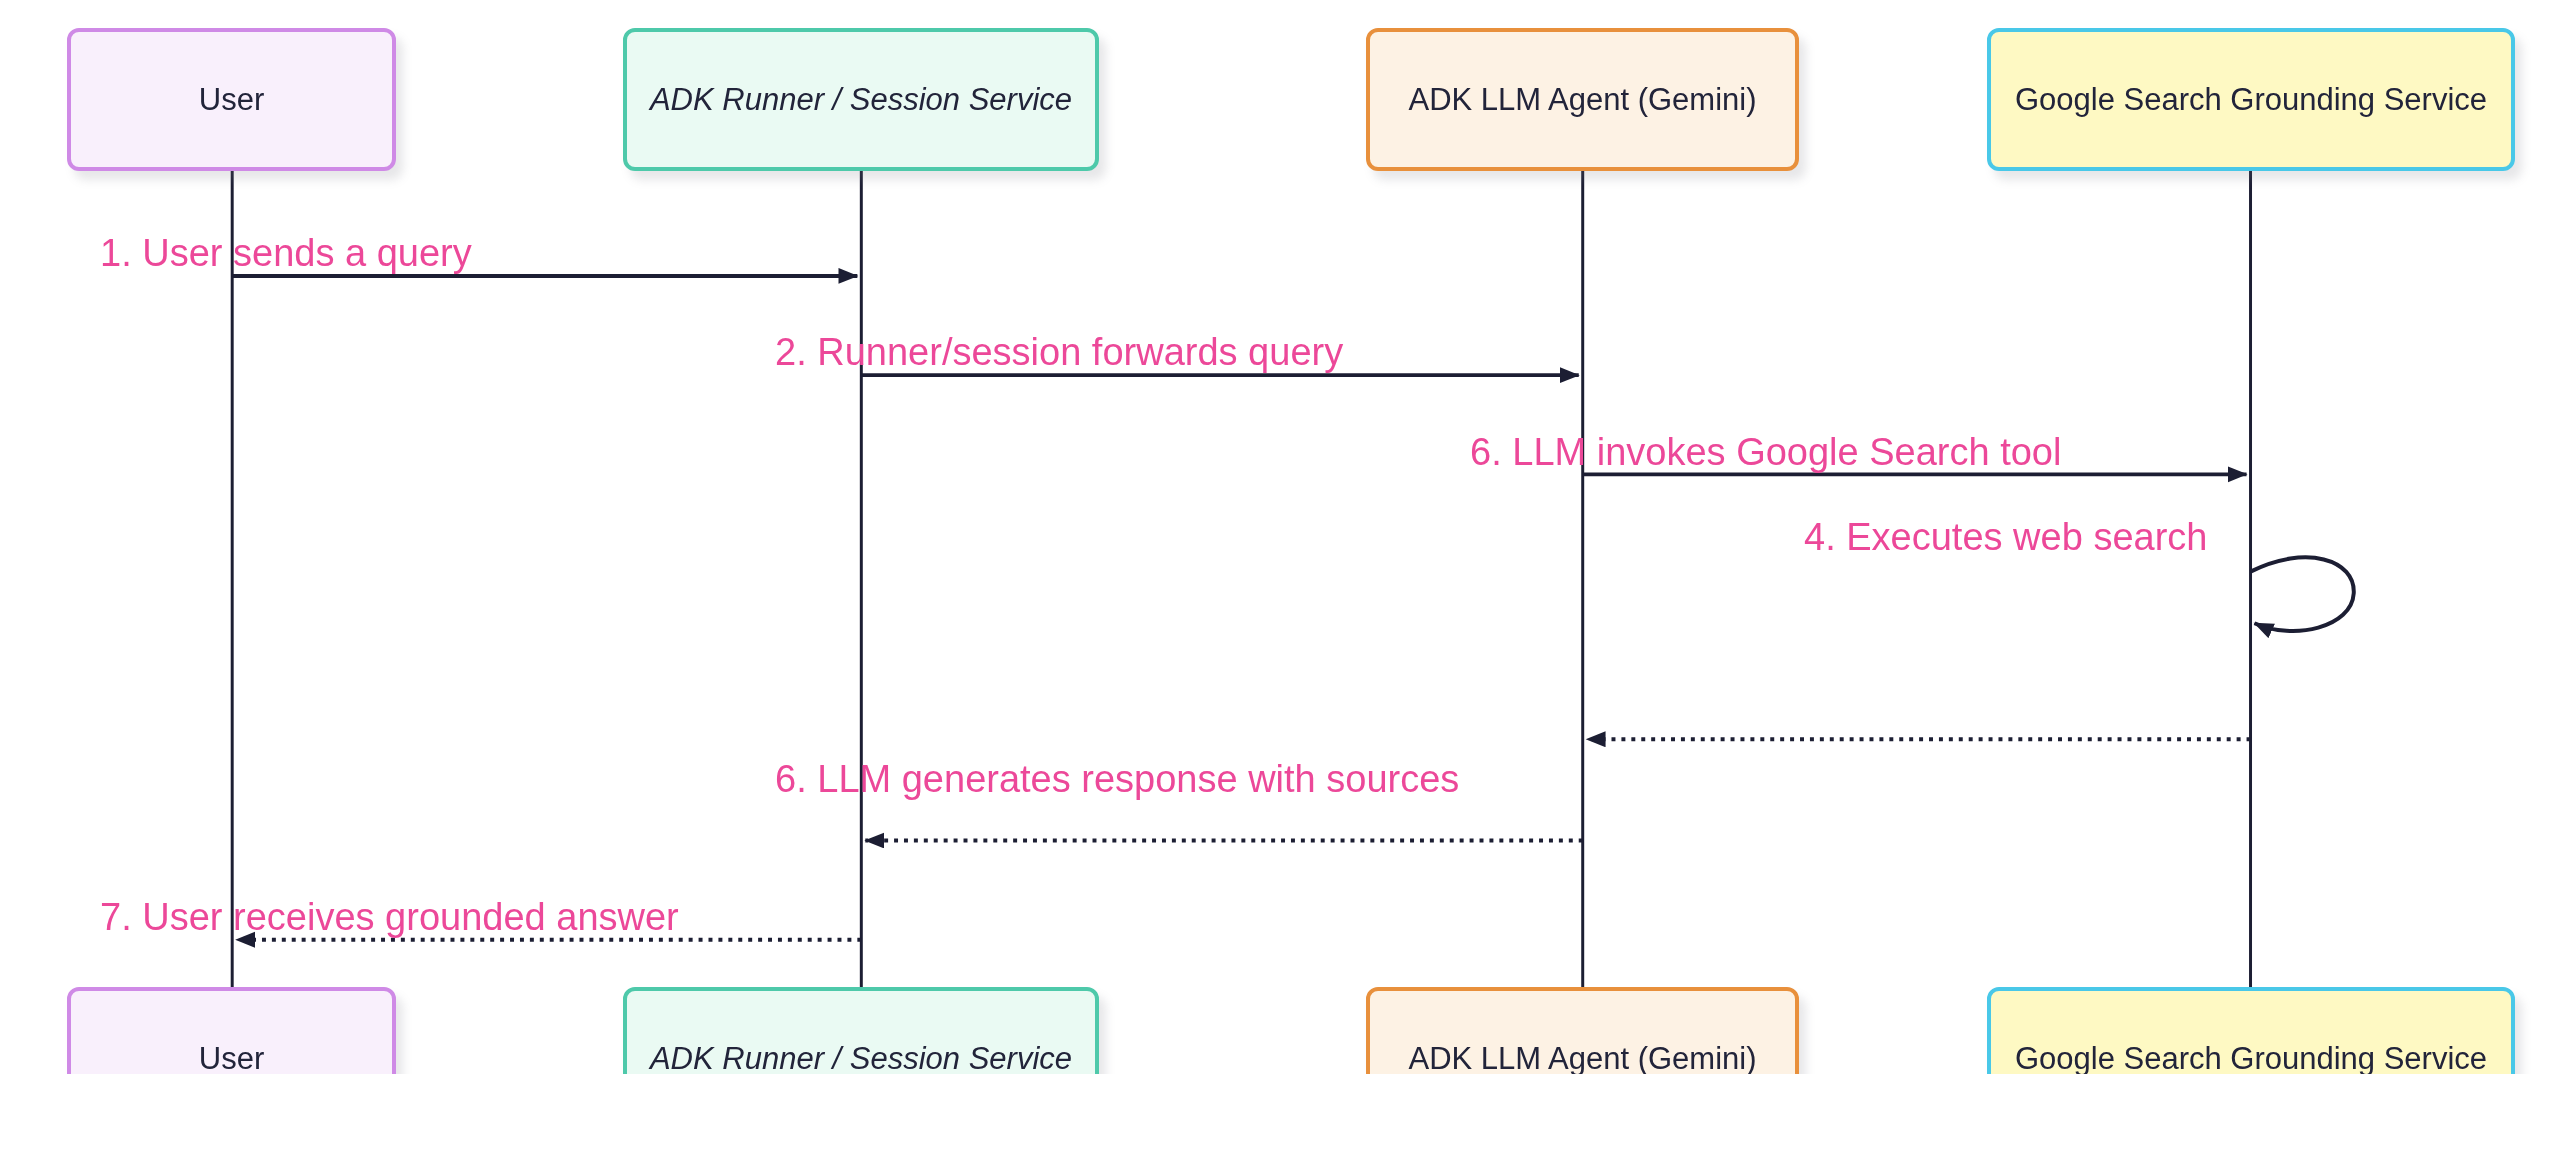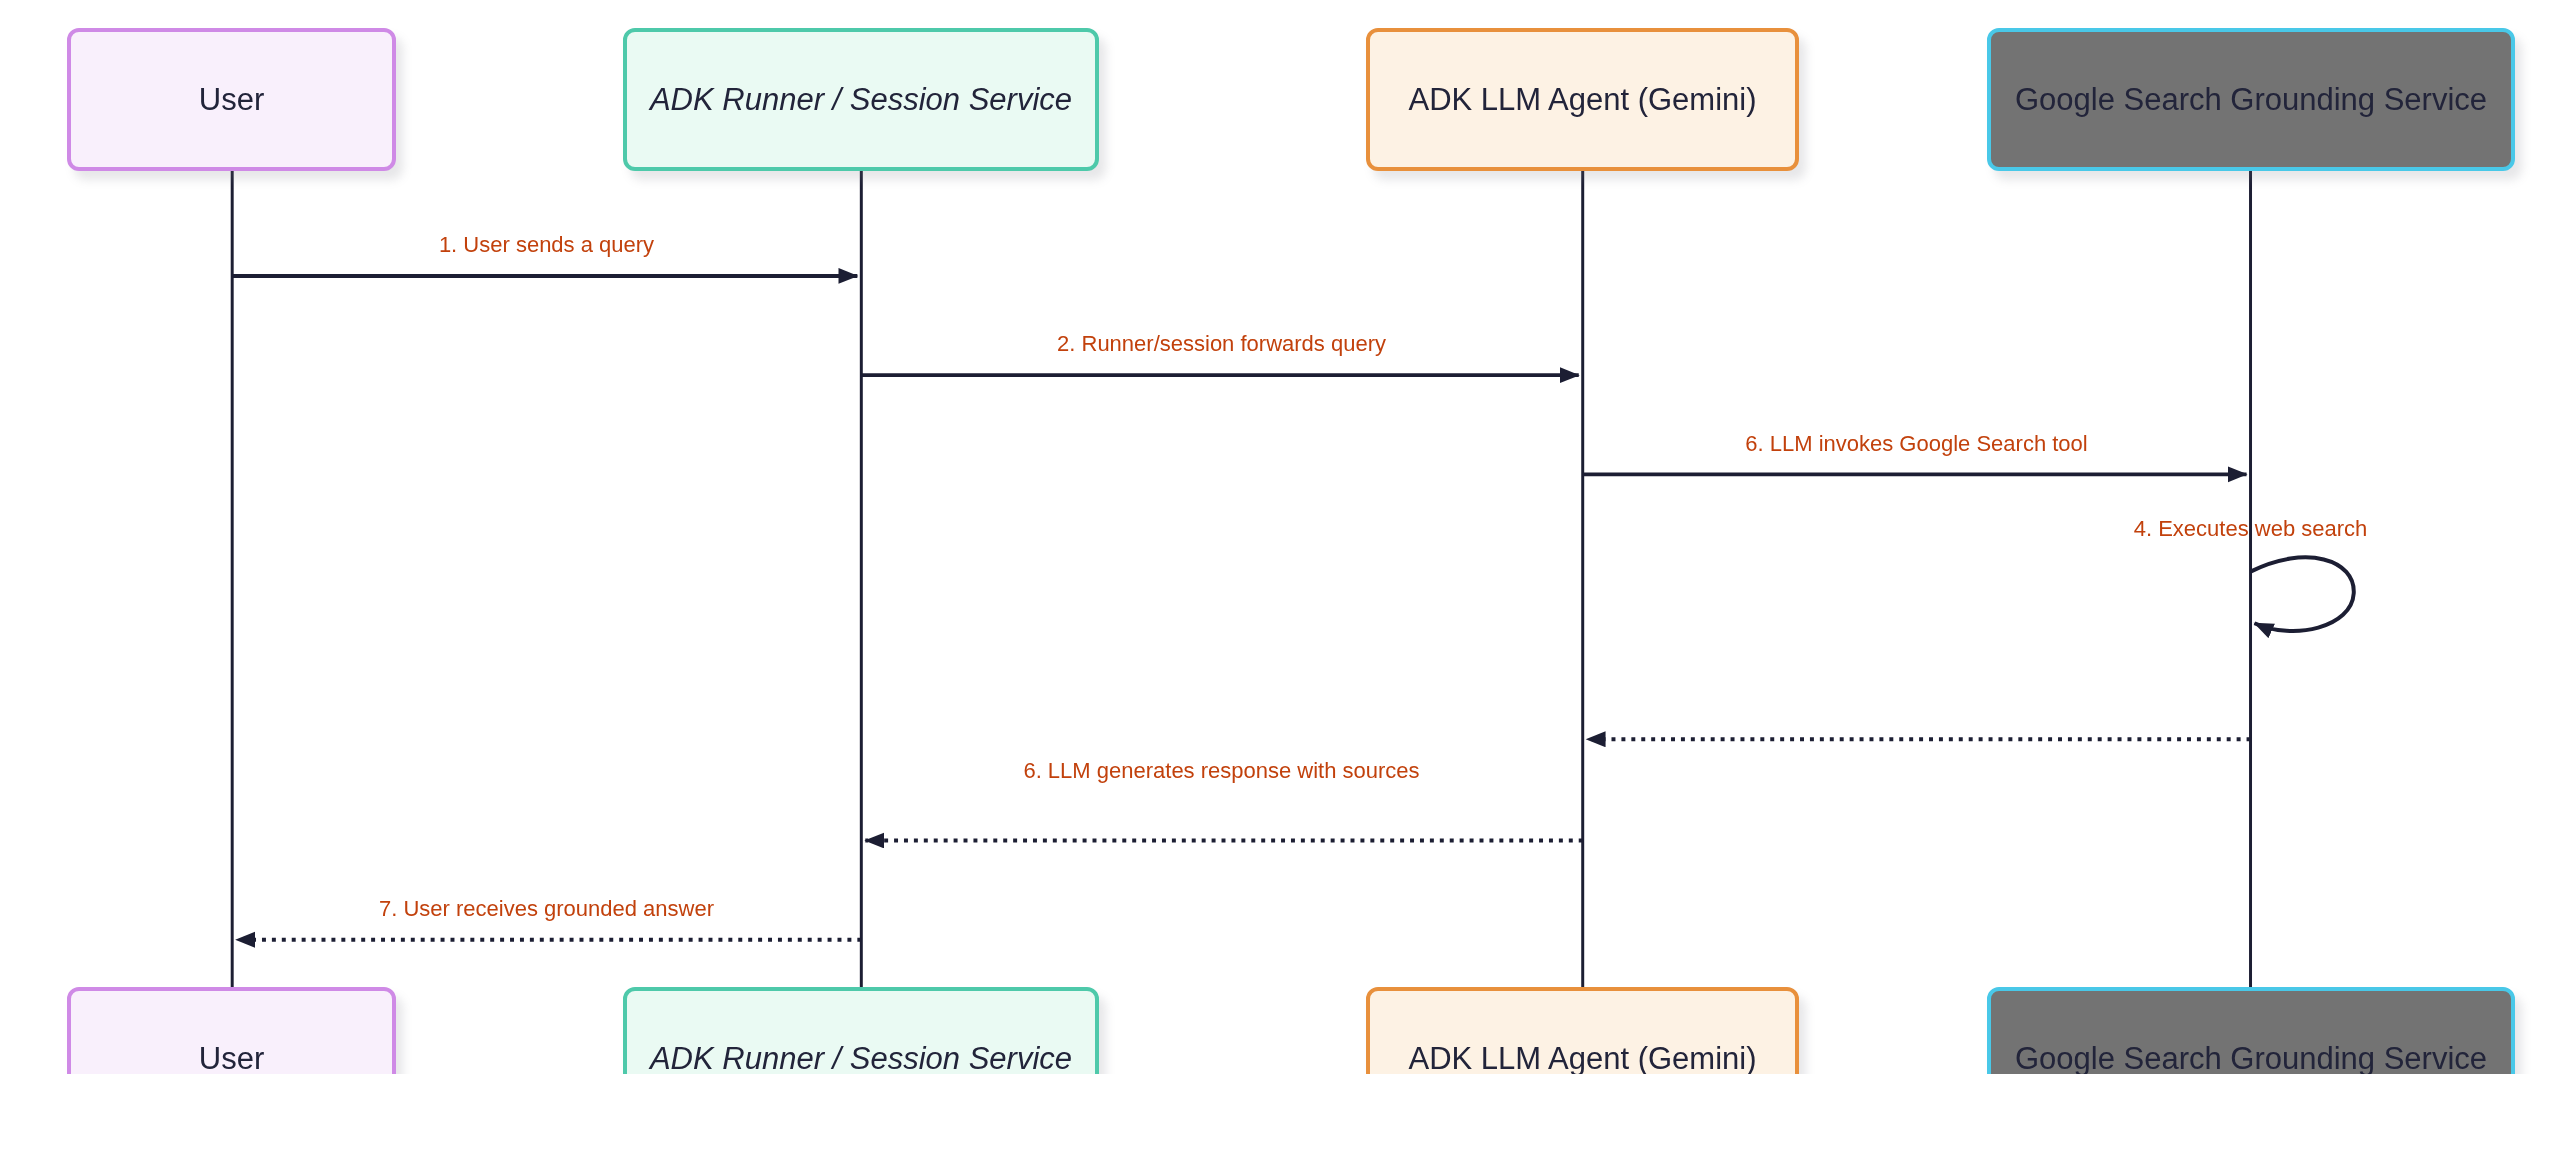--- a/index.html
+++ b/index.html
@@ -31,27 +31,27 @@
     font-size: 31px;
     color: #22243a;
     text-align: center;
     line-height: 1.15;
     box-shadow: 7px 9px 10px rgba(120,120,135,0.18);
     white-space: nowrap;
   }
   .p-user   { background: #f9f0fc; border-color: #cf8ae6; }
   .p-runner { background: #eafaf3; border-color: #4ec9aa; font-style: italic; }
   .p-llm    { background: #fdf2e4; border-color: #e8903c; text-align: right; }
-  .p-google { background: #737373; border-color: #49c8e8; }
+  .p-google { background: #fef9c3; border-color: #49c8e8; }
   .msg-label {
     position: absolute;
     width: 893px;
-    text-align: center;
-    font-size: 22px;
-    color: #c2410c;
+    text-align: left;
+    font-size: 38px;
+    color: #ec4899;
     white-space: nowrap;
     pointer-events: none;
   }
 </style>
 </head>
 <body>
 
 <div class="canvas">
 
   <svg class="lines-svg" width="2576" height="1171" viewBox="0 0 2596 1180">

